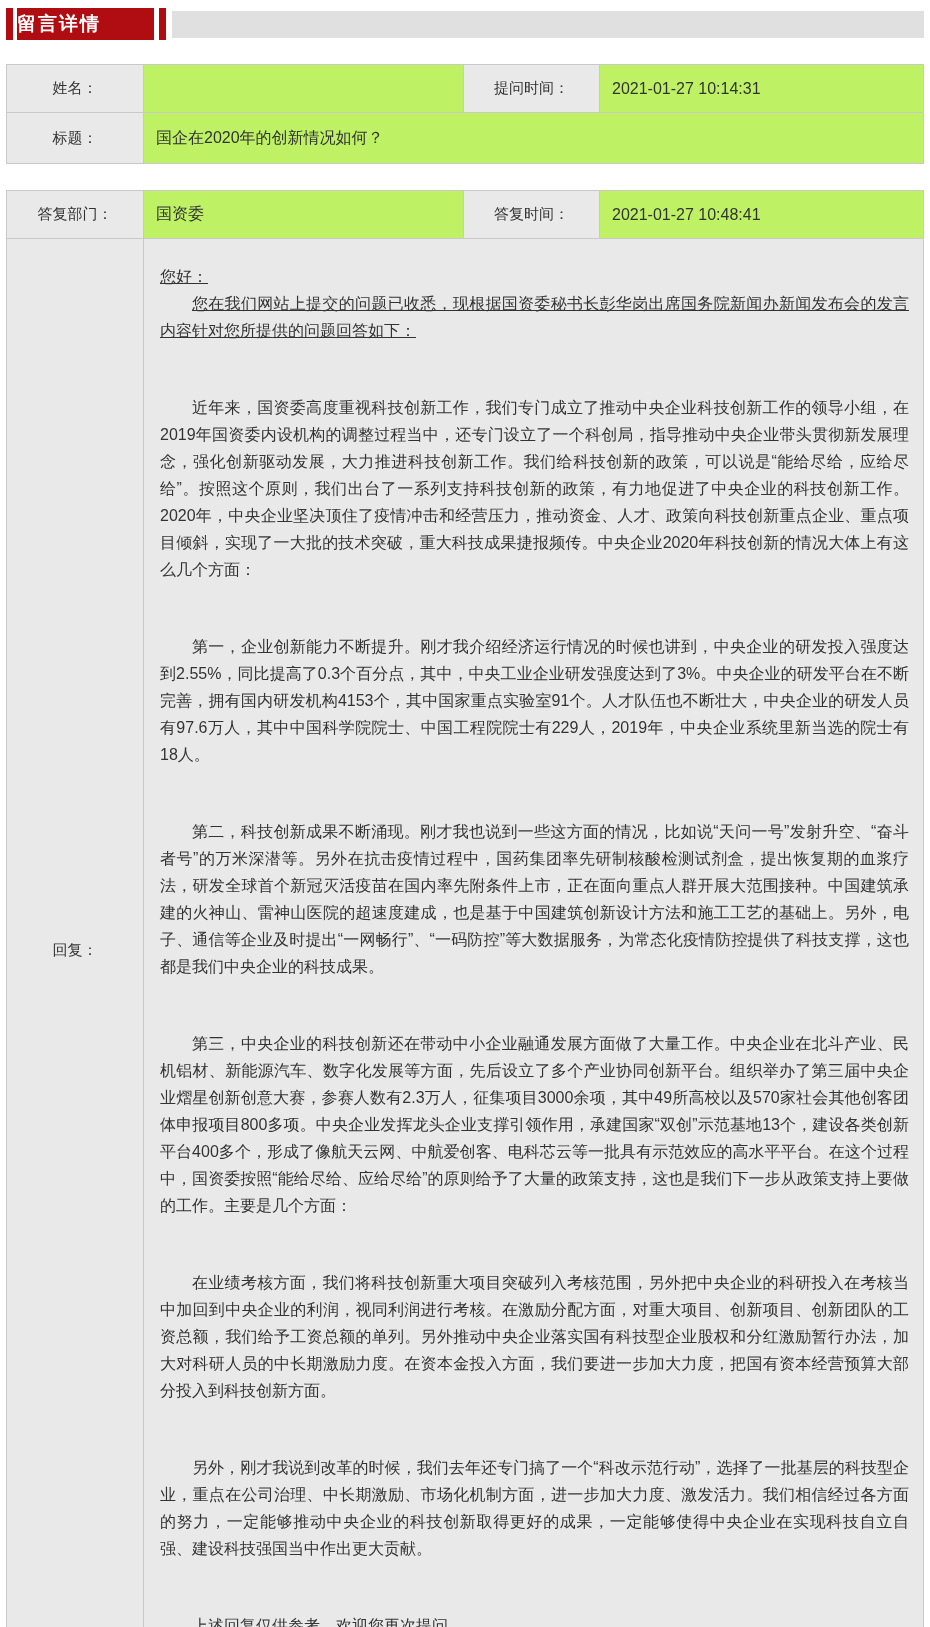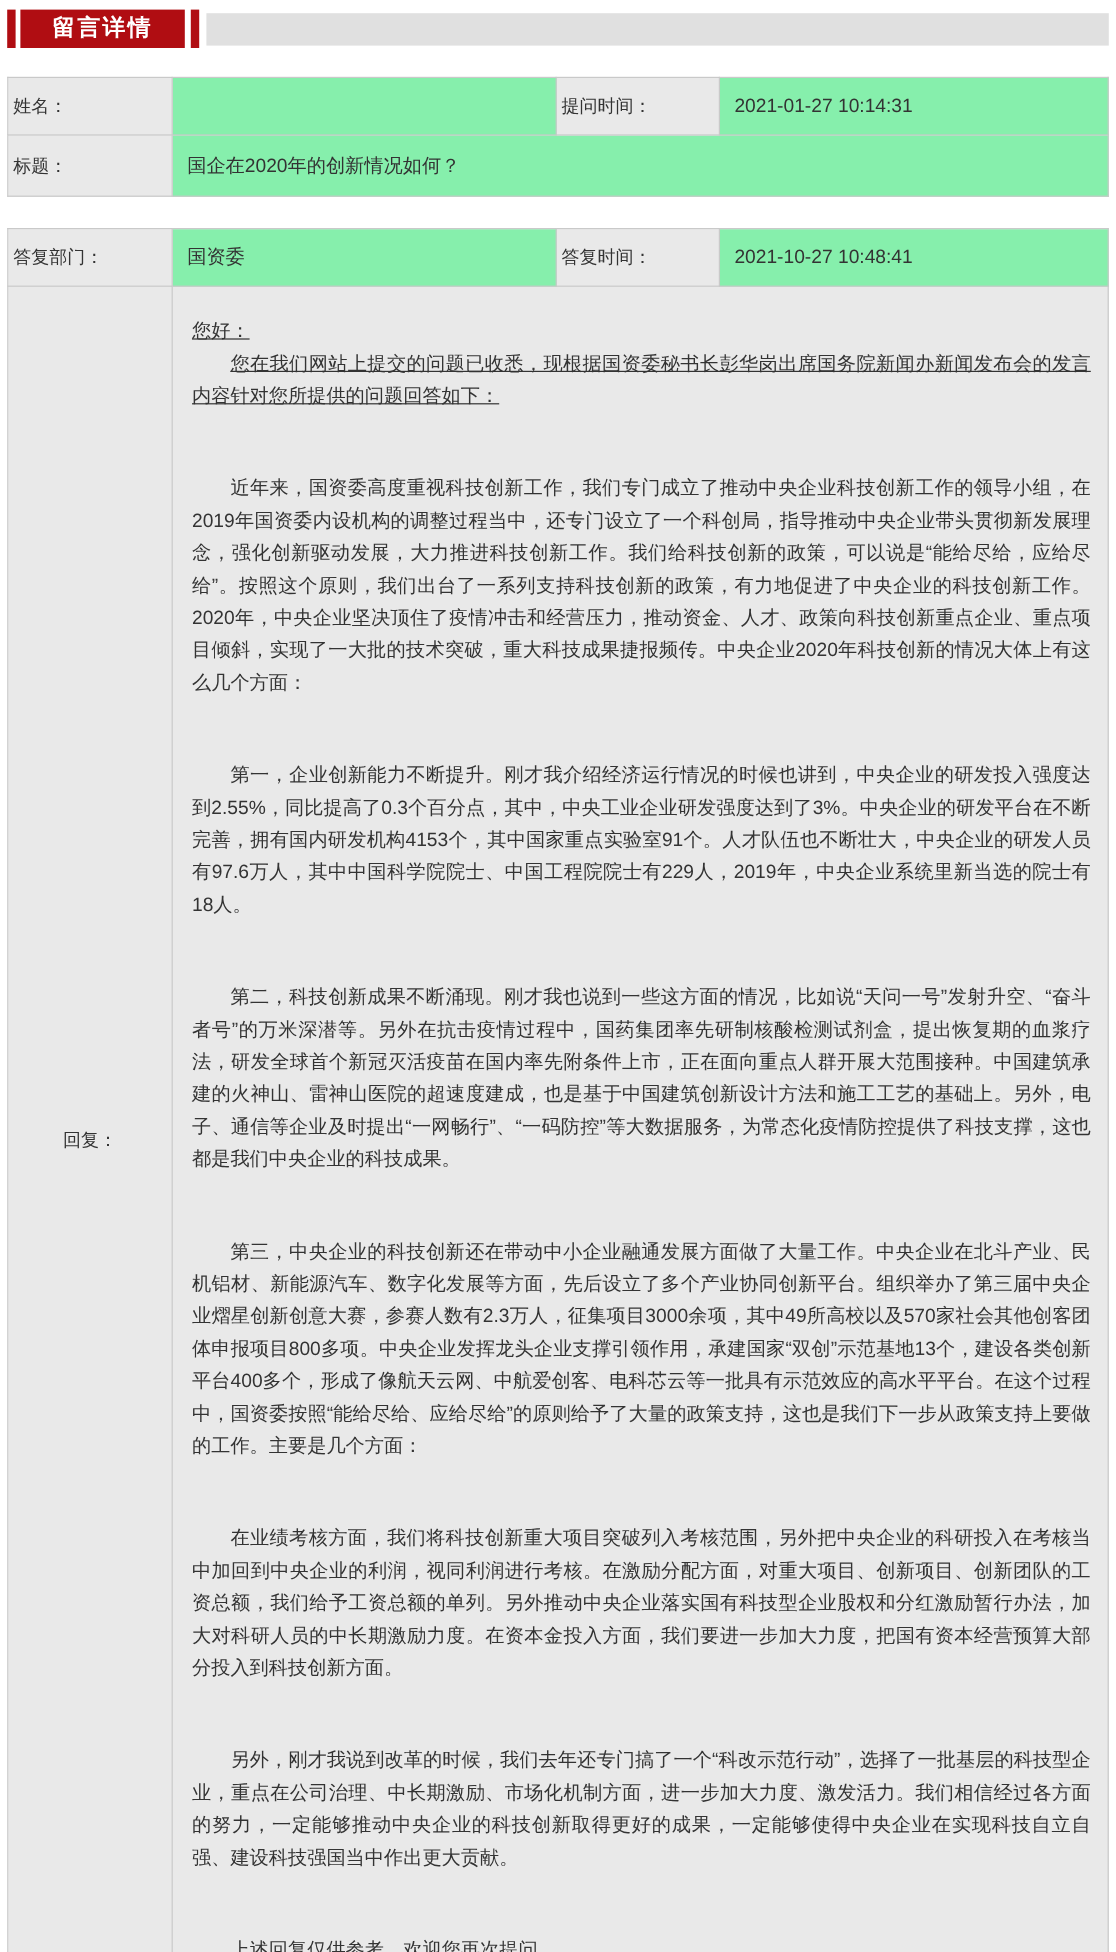--- a/index.html
+++ b/index.html
@@ -21,21 +21,21 @@
 
   
   .section-header{display:flex;height:32px;align-items:stretch;margin-bottom:24px;}
   .red-bar{width:7px;background:var(--red);}
   .red-bar.left{margin-right:4px;}
   .red-bar.right{margin-left:5px;margin-right:6px;}
   .red-block{
     background:var(--red);
     color:#fff;
     width:137px;
-    text-align:center;
+    text-align:left;
     font-size:19px;
     font-weight:bold;
     line-height:32px;
     letter-spacing:2px;
   }
   .gray-strip{flex:1;background:var(--strip);margin:3px 0 2px 0;}
 
   
   table{
     width:100%;
@@ -44,25 +44,26 @@
     margin-bottom:26px;
   }
   td{
     border:1px solid var(--border);
     font-size:16px;
     color:var(--text);
     vertical-align:middle;
   }
   td.label{
     background:var(--cellgray);
+    text-align:center;
     font-size:15px;
     padding:0 4px;
   }
   td.value{
-    background:#86efac;
+    background:#bef264;
     padding:6px 12px;
     margin-left:21px;
   }
   .row-h48 td{height:48px;}
   .row-h51 td{height:51px;}
   .row-h52 td{height:52px;}
 
   
   td.reply-label{
     background:var(--cellgray);
@@ -124,21 +125,21 @@
       <col style="width:137px">
         <col style="width:320px">
         <col style="width:136px">
         <col>
     </colgroup>
     <tbody>
         <tr class="row-h48">
       <td class="label">答复部门：</td>
       <td class="value">国资委</td>
       <td class="label">答复时间：</td>
-      <td class="value">2021-10-27 10:48:41</td>
+      <td class="value">2021-01-27 10:48:41</td>
     </tr>
     <tr>
       <td class="reply-label">回复：</td>
       <td class="reply-content" colspan="3">
         <div class="reply-content">
               <p>您好：</p>
               <p>您在我们网站上提交的问题已收悉，现根据国资委秘书长彭华岗出席国务院新闻办新闻发布会的发言内容针对您所提供的问题回答如下：</p>
               <p>近年来，国资委高度重视科技创新工作，我们专门成立了推动中央企业科技创新工作的领导小组，在2019年国资委内设机构的调整过程当中，还专门设立了一个科创局，指导推动中央企业带头贯彻新发展理念，强化创新驱动发展，大力推进科技创新工作。我们给科技创新的政策，可以说是“能给尽给，应给尽给”。按照这个原则，我们出台了一系列支持科技创新的政策，有力地促进了中央企业的科技创新工作。2020年，中央企业坚决顶住了疫情冲击和经营压力，推动资金、人才、政策向科技创新重点企业、重点项目倾斜，实现了一大批的技术突破，重大科技成果捷报频传。中央企业2020年科技创新的情况大体上有这么几个方面：</p>
               <p>第一，企业创新能力不断提升。刚才我介绍经济运行情况的时候也讲到，中央企业的研发投入强度达到2.55%，同比提高了0.3个百分点，其中，中央工业企业研发强度达到了3%。中央企业的研发平台在不断完善，拥有国内研发机构4153个，其中国家重点实验室91个。人才队伍也不断壮大，中央企业的研发人员有97.6万人，其中中国科学院院士、中国工程院院士有229人，2019年，中央企业系统里新当选的院士有18人。</p>
               <p>第二，科技创新成果不断涌现。刚才我也说到一些这方面的情况，比如说“天问一号”发射升空、“奋斗者号”的万米深潜等。另外在抗击疫情过程中，国药集团率先研制核酸检测试剂盒，提出恢复期的血浆疗法，研发全球首个新冠灭活疫苗在国内率先附条件上市，正在面向重点人群开展大范围接种。中国建筑承建的火神山、雷神山医院的超速度建成，也是基于中国建筑创新设计方法和施工工艺的基础上。另外，电子、通信等企业及时提出“一网畅行”、“一码防控”等大数据服务，为常态化疫情防控提供了科技支撑，这也都是我们中央企业的科技成果。</p>

